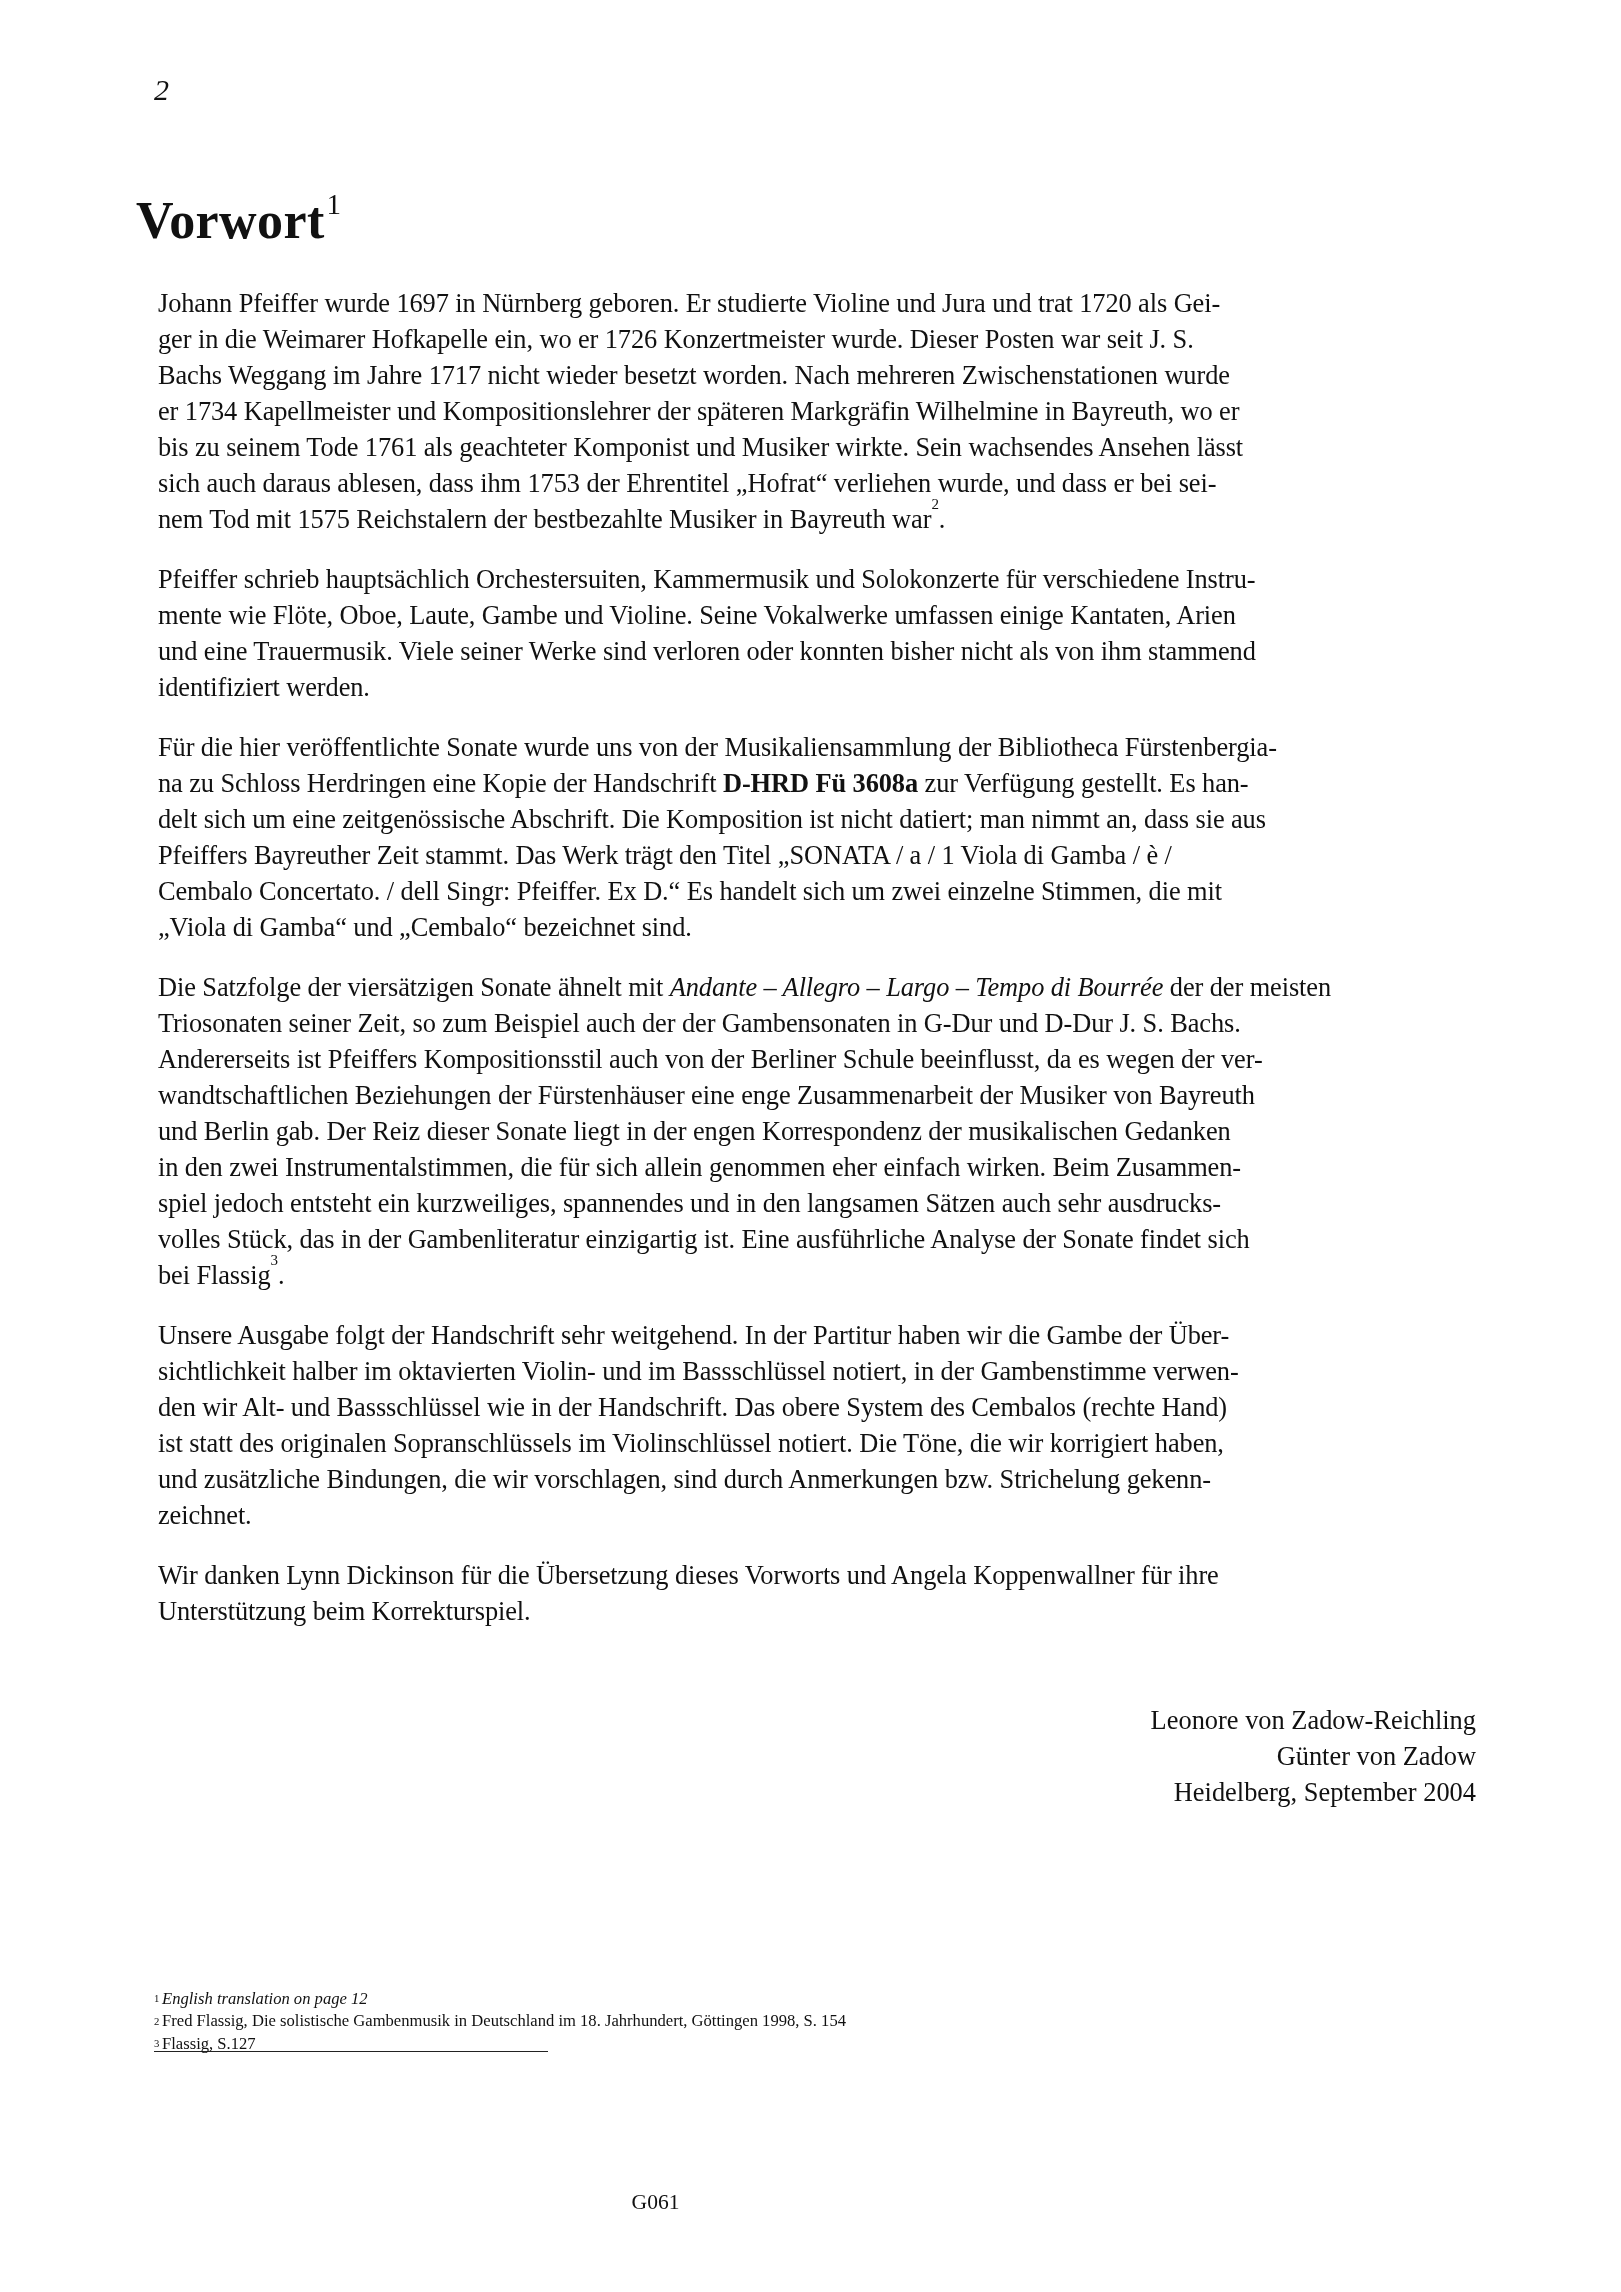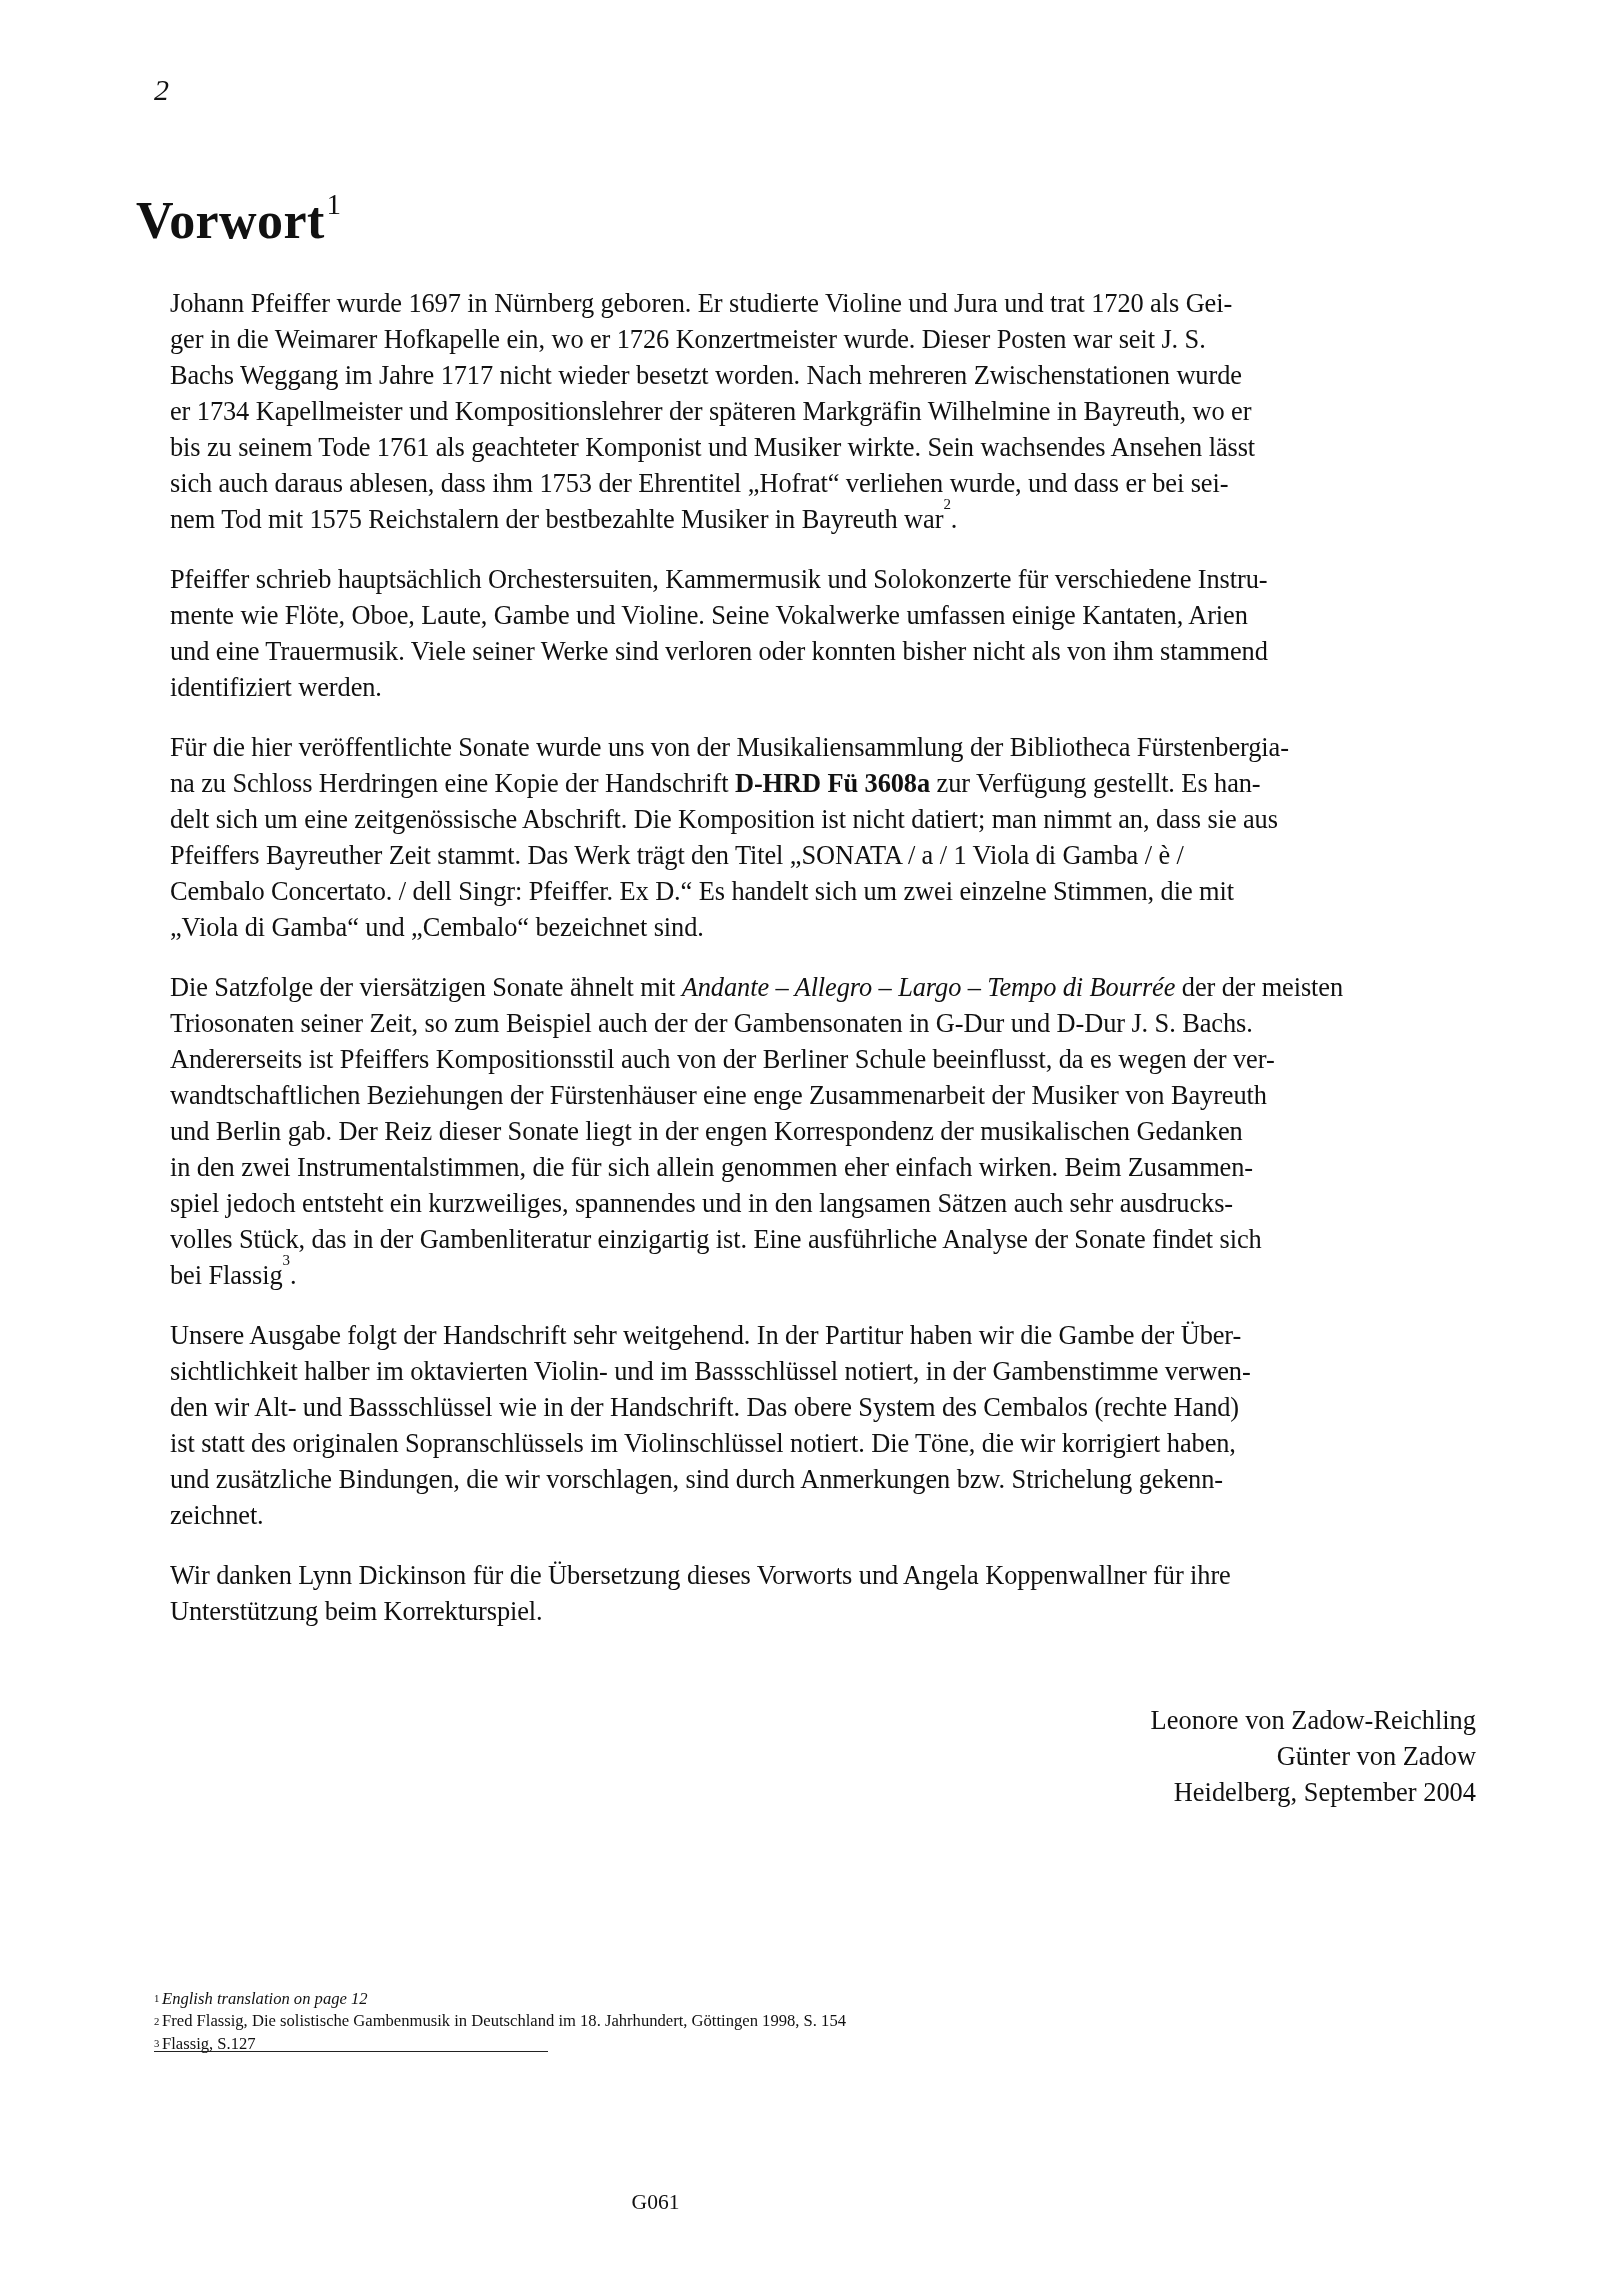--- a/index.html
+++ b/index.html
@@ -37,21 +37,21 @@
       top: -5.4px;
       margin-left: 1.8px;
     }
     .body-text {
       position: absolute;
       left: 154px;
       top: 285px;
       width: 1322px;
     }
     .body-text p {
-      margin: 0 0 24px 16px;
+      margin: 0 0 24px 4px;
       font-size: 26.4px;
       line-height: 36px;
       text-align: left;
       letter-spacing: -0.1px;
     }
     .body-text p .line { display: block; white-space: nowrap; }
     .body-text sup { font-size: 15px; vertical-align: top; position: relative; top: -3.6px; line-height: 1; }
     .bold { font-weight: bold; }
     .ital { font-style: italic; text-align: center; }
     .signature {

